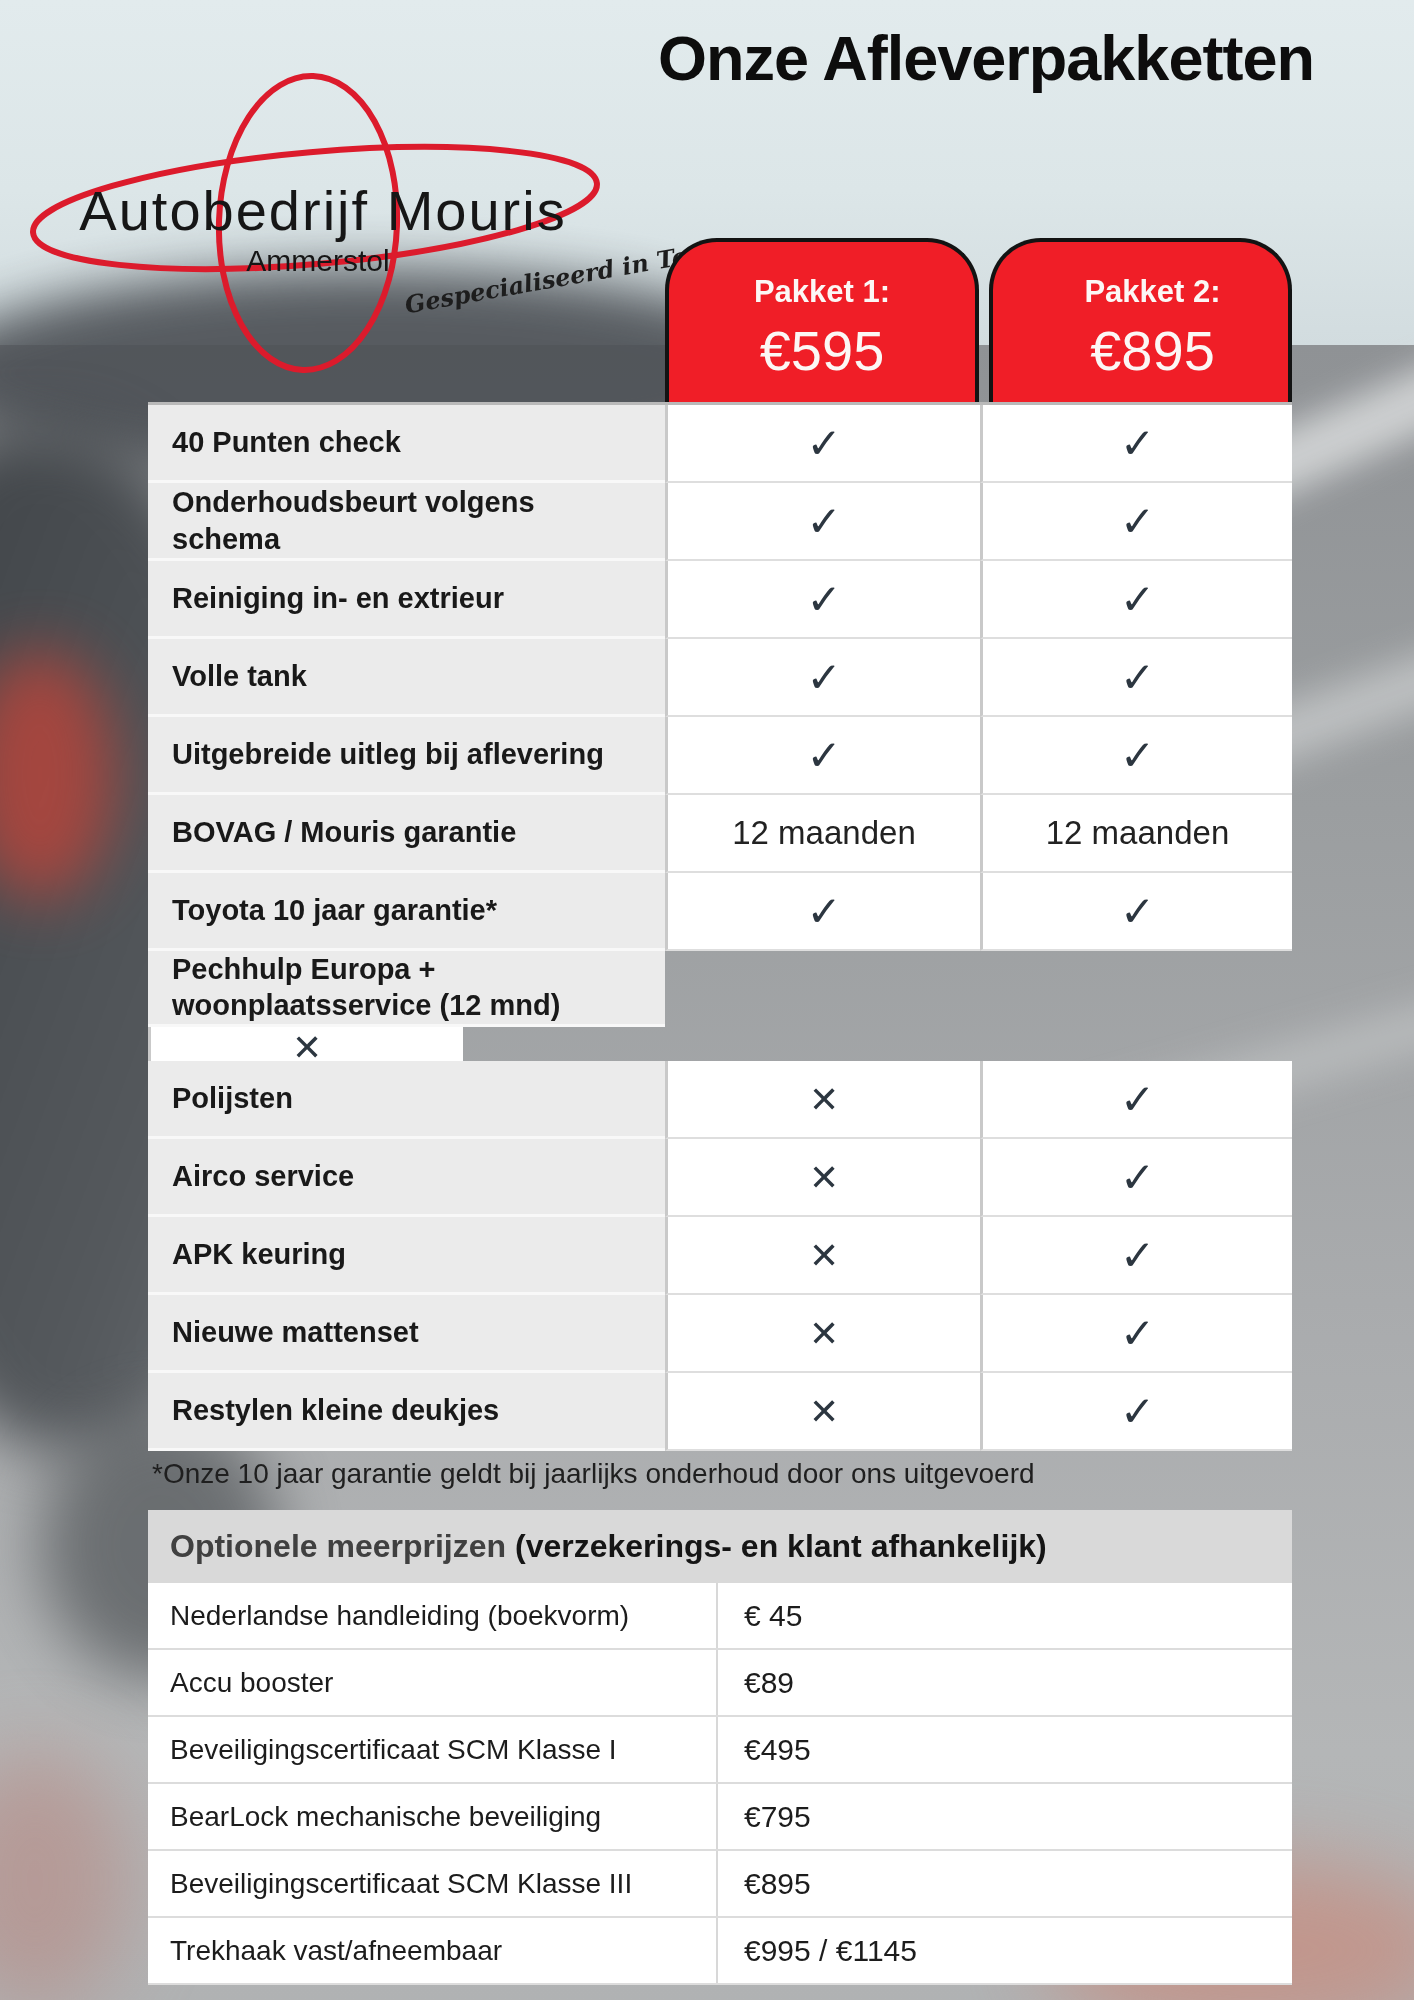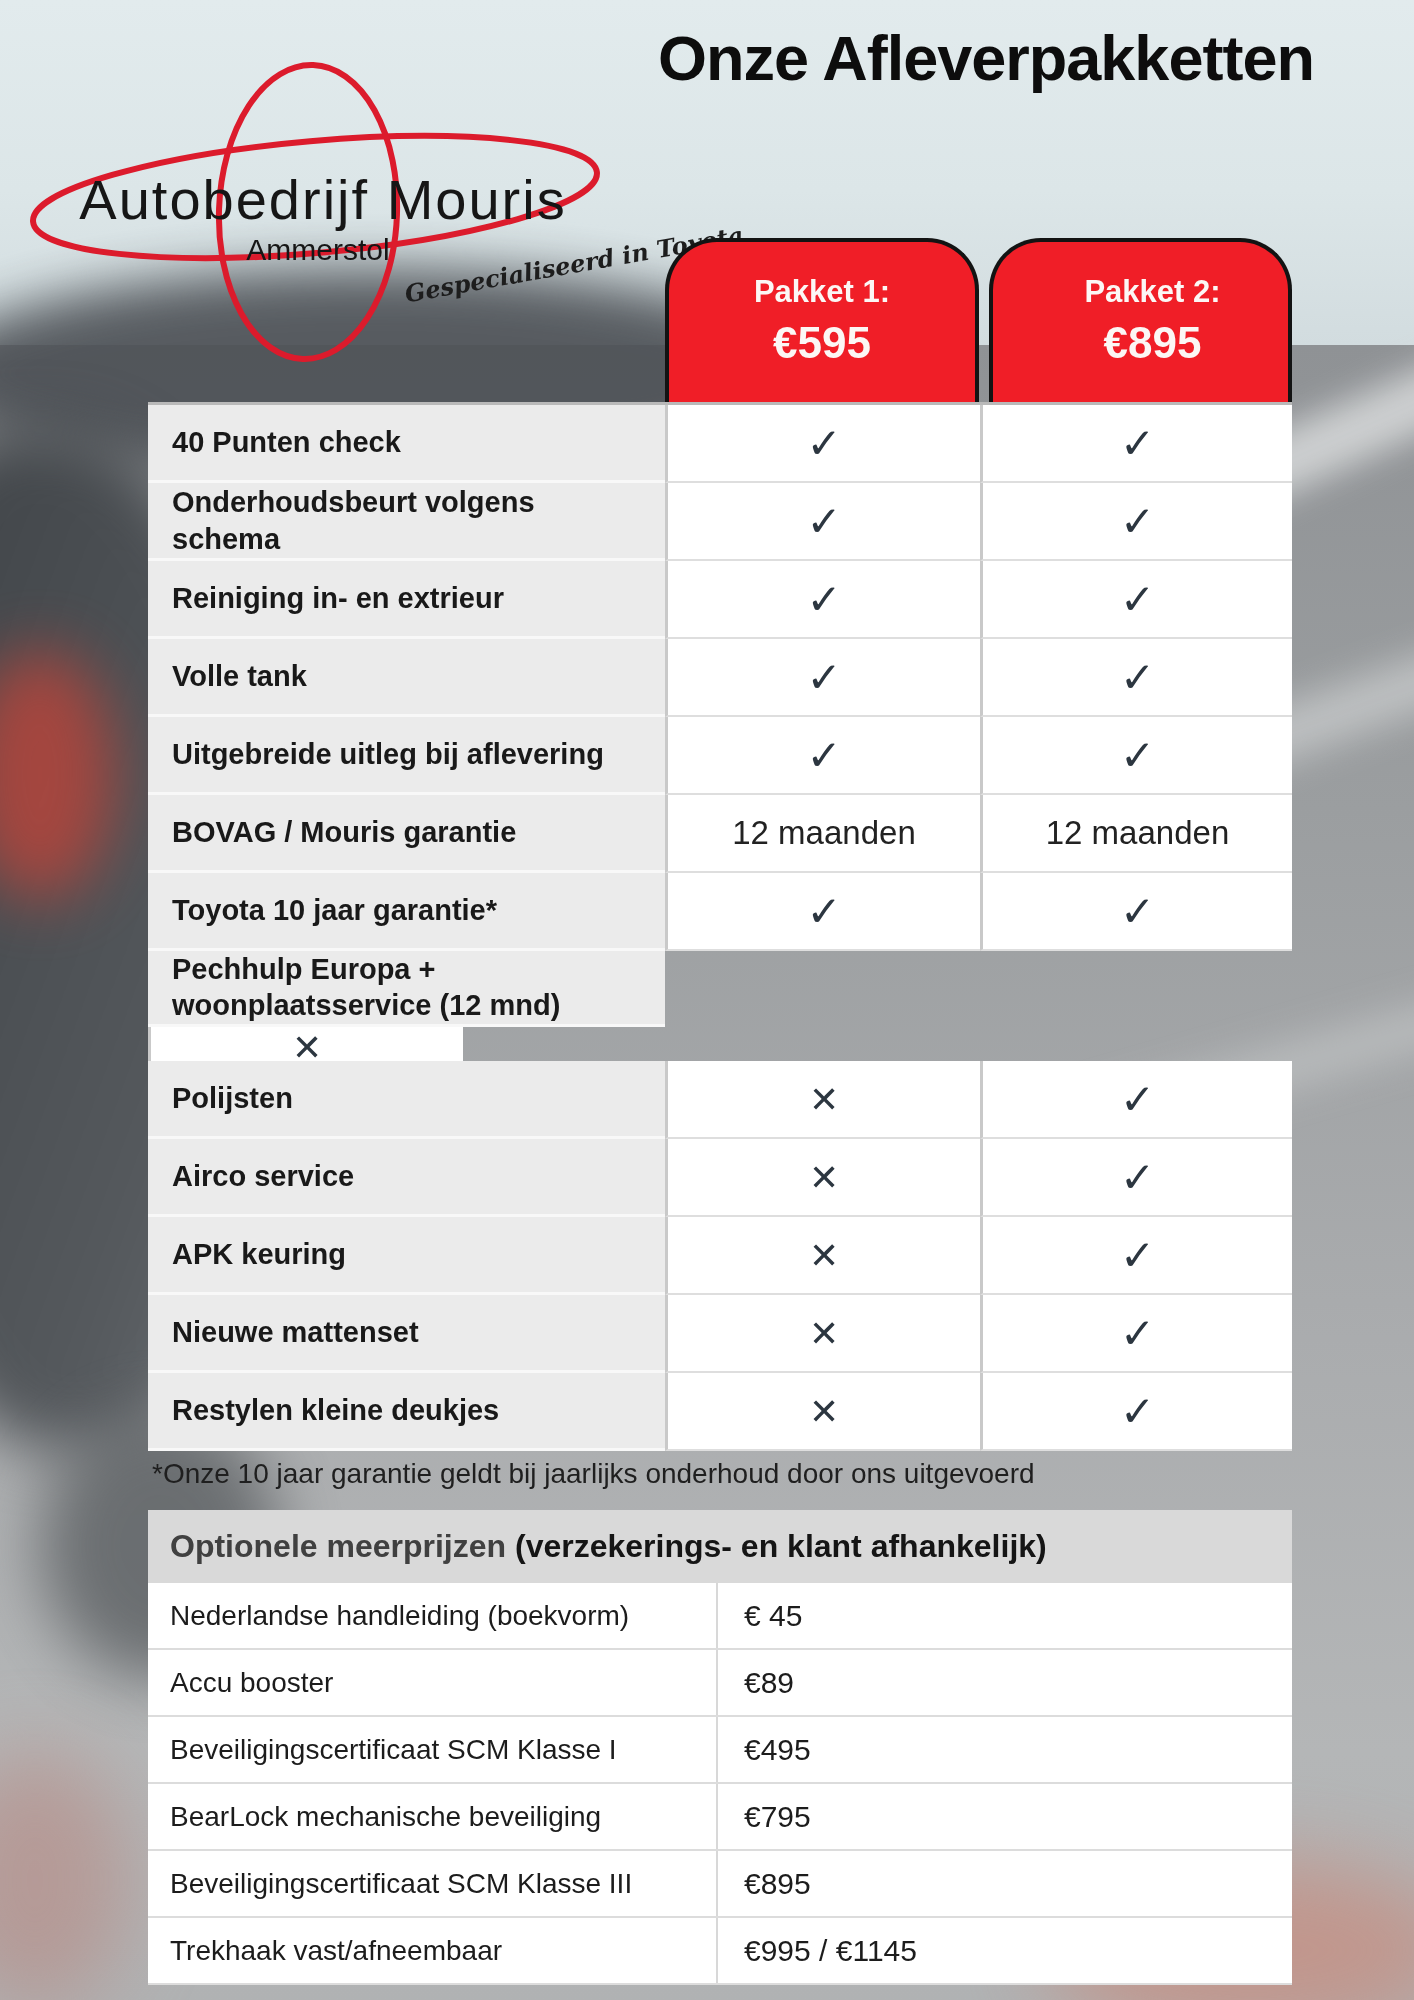--- a/index.html
+++ b/index.html
@@ -30,42 +30,42 @@
   .bg-streak2{position:absolute;right:-70px;top:720px;width:470px;height:52px;
     background:#cfd1d2;transform:rotate(-20deg);filter:blur(18px);opacity:.7;}
   .bg-streak3{position:absolute;right:-60px;top:1050px;width:420px;height:46px;
     background:#c6c8c9;transform:rotate(-16deg);filter:blur(18px);opacity:.6;}
   .bg-glow-br{position:absolute;right:-50px;bottom:-40px;width:420px;height:180px;
     background:#c78d80;border-radius:50%;filter:blur(42px);opacity:.75;}
   .bg-glow-bl{position:absolute;left:-60px;bottom:-10px;width:190px;height:260px;
     background:#b8867f;border-radius:50%;filter:blur(40px);opacity:.55;}
 
   
-  .logo{position:absolute;left:8px;top:37px;width:630px;height:350px;}
+  .logo{position:absolute;left:8px;top:48px;width:630px;height:350px;}
   .logo svg{position:absolute;left:0;top:0;}
   .logo-name{position:absolute;left:30px;top:130px;width:570px;text-align:center;
     font-size:56px;font-weight:400;letter-spacing:2px;color:#161616;white-space:nowrap;}
   .logo-sub{position:absolute;left:150px;top:196px;width:320px;text-align:center;
     font-size:30px;font-weight:400;color:#161616;}
   .logo-script{position:absolute;left:395px;top:220px;width:260px;
     font-family:"DejaVu Serif",serif;font-style:italic;font-size:24px;font-weight:700;
     color:#1d1d1d;transform:rotate(-10deg);white-space:nowrap;}
 
   
   .title{position:absolute;left:658px;top:22px;width:710px;margin:0;
     font-size:63px;line-height:1.17;font-weight:800;letter-spacing:-1px;color:#0d0d0d;}
 
   
   .pkg{position:absolute;top:238px;height:168px;box-sizing:border-box;
     background:#f01e27;border:4px solid #131313;border-bottom:none;
     border-radius:52px 52px 0 0;text-align:center;color:#fcf7f5;}
   .pkg1{left:665px;width:314px;}
   .pkg2{left:989px;width:303px;padding-left:24px;}
   .pkg-label{margin-top:32px;font-size:31px;font-weight:700;}
-  .pkg-price{margin-top:8px;font-size:44px;font-weight:700;}
+  .pkg-price{margin-top:8px;font-size:56px;font-weight:400;}
 
   
   .ctable{position:absolute;left:148px;top:402px;width:1144px;
     border-top:3px solid #b9b9b9;z-index:2;}
   .crow{display:flex;height:78px;}
   .crow.tall{height:110px;flex-direction:column;}
   .clabel{box-sizing:border-box;width:517px;background:#ebebeb;
     border-bottom:3px solid #f8f8f8;display:flex;align-items:center;
     padding:0 18px 0 24px;font-size:29px;font-weight:700;color:#191919;line-height:1.25;}
   .ccell{box-sizing:border-box;background:#ffffff;border-left:3px solid #c9c9c9;

